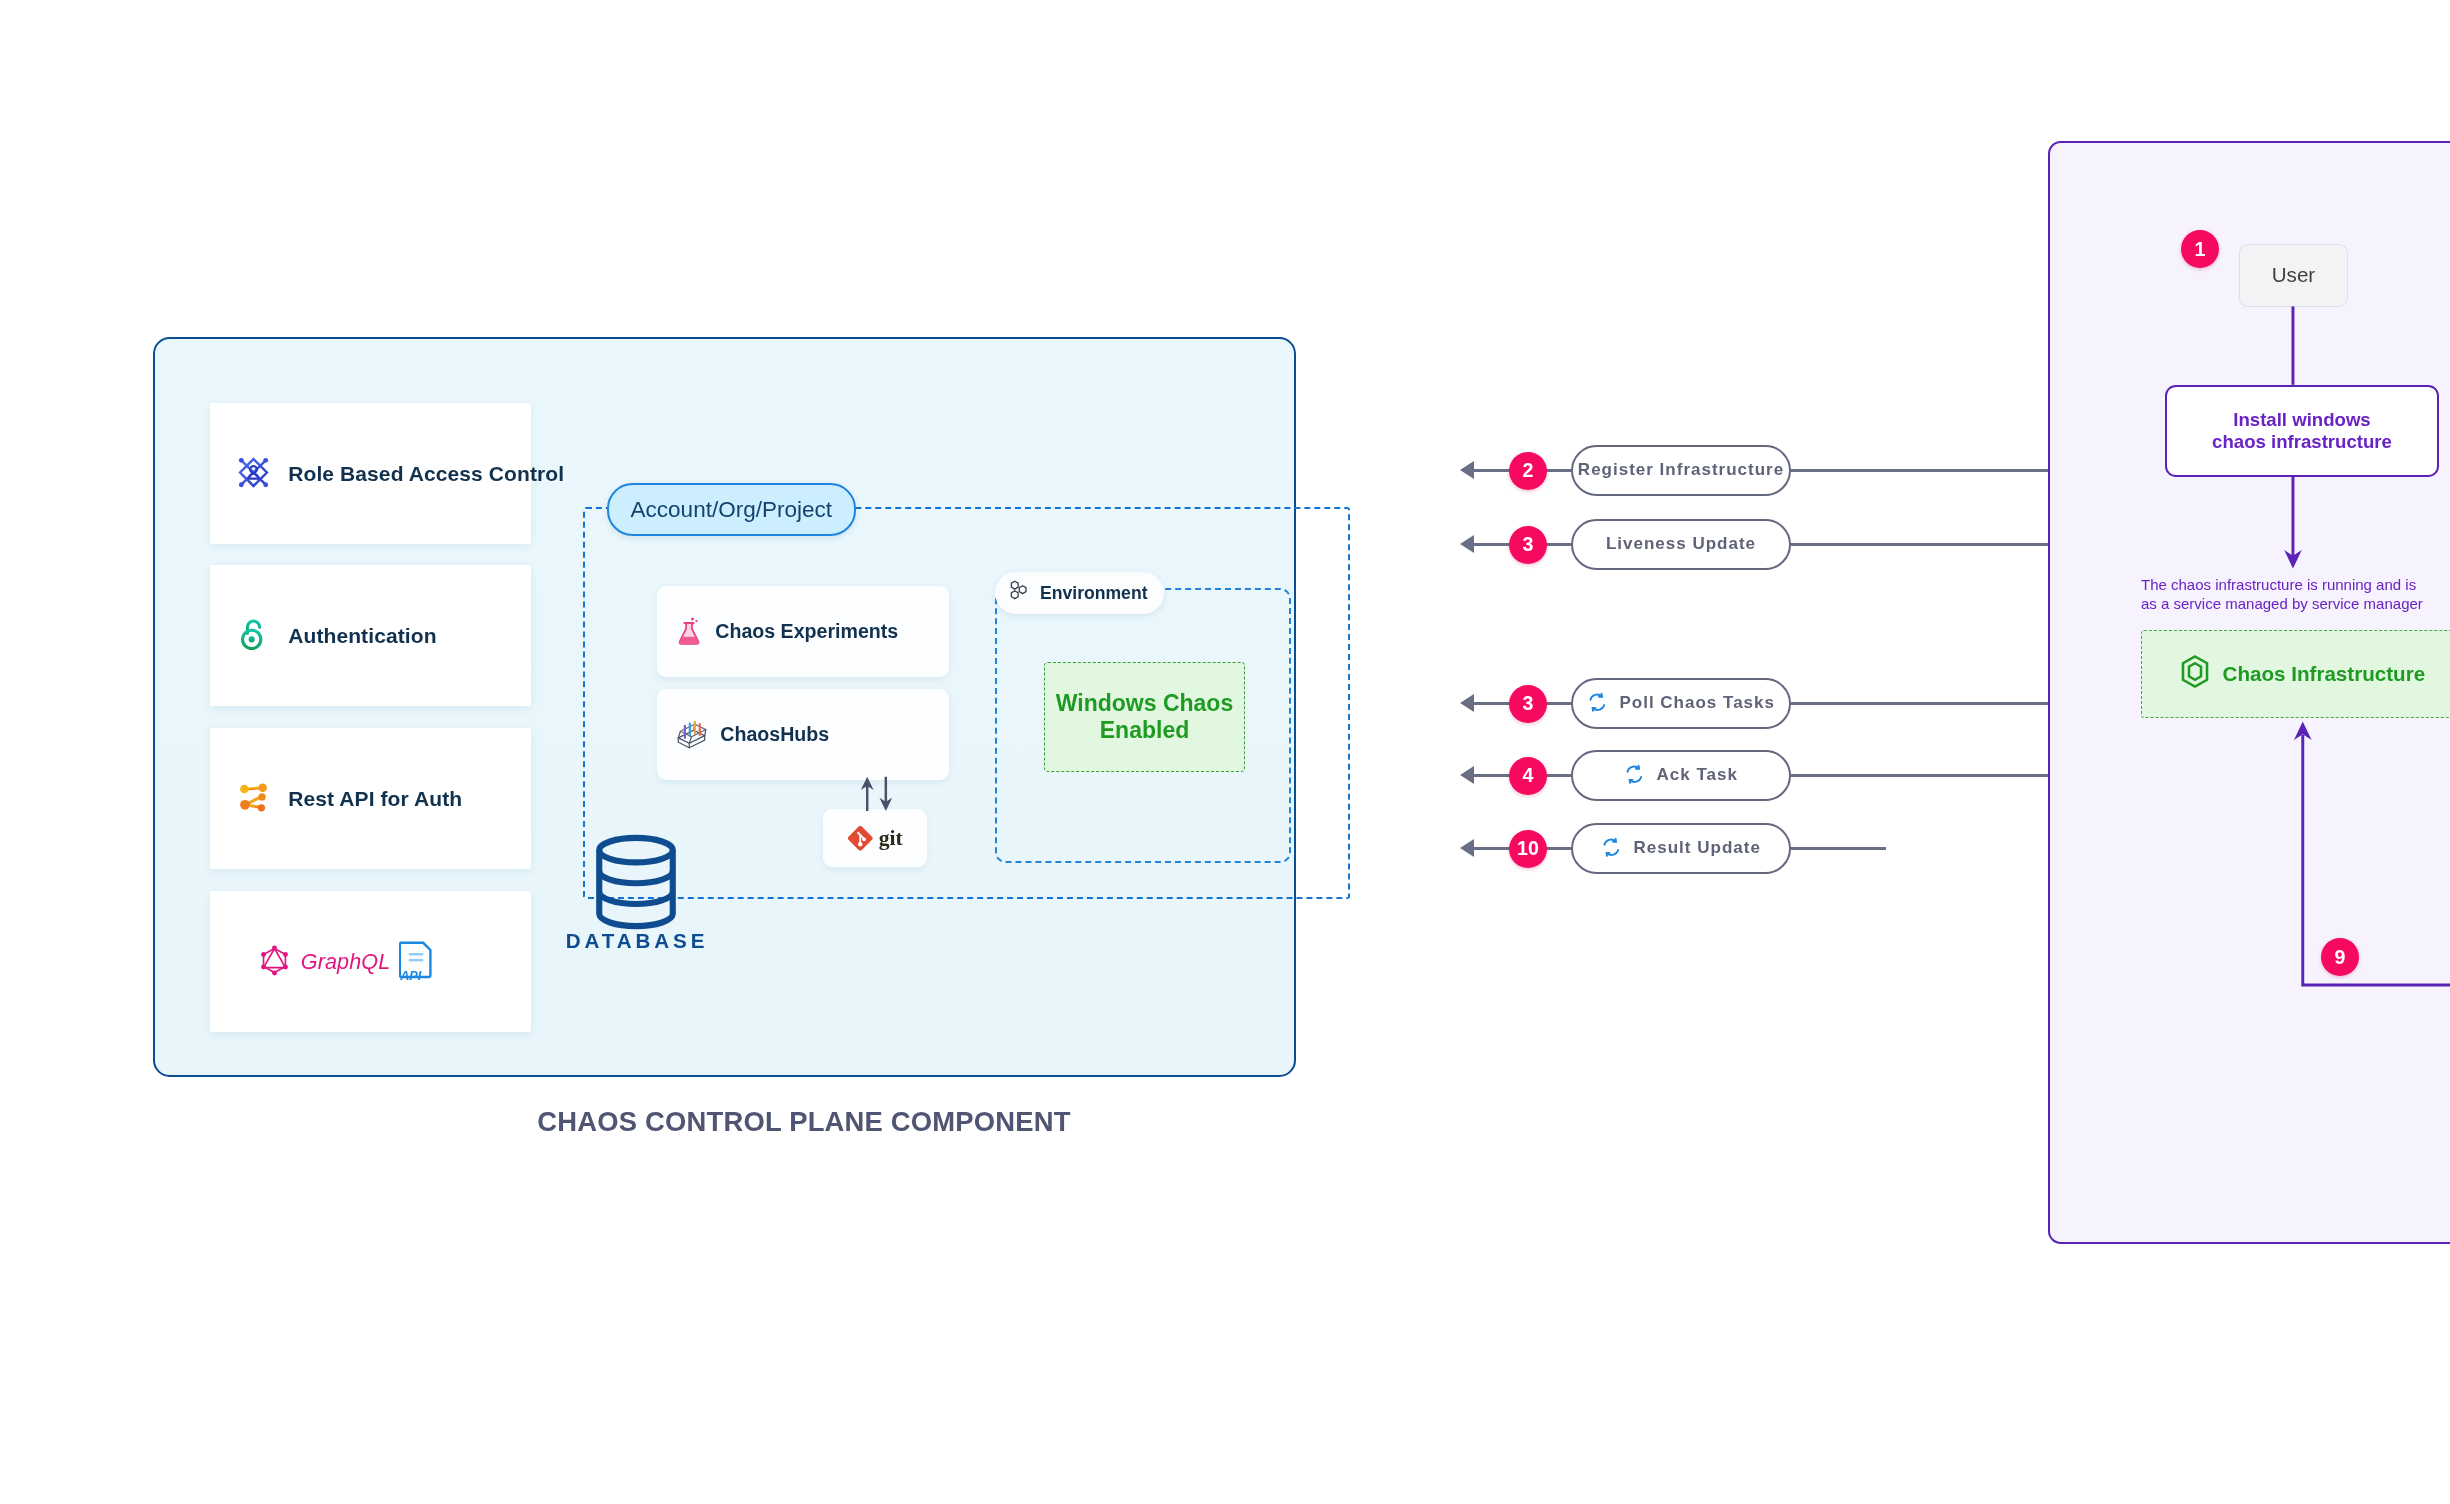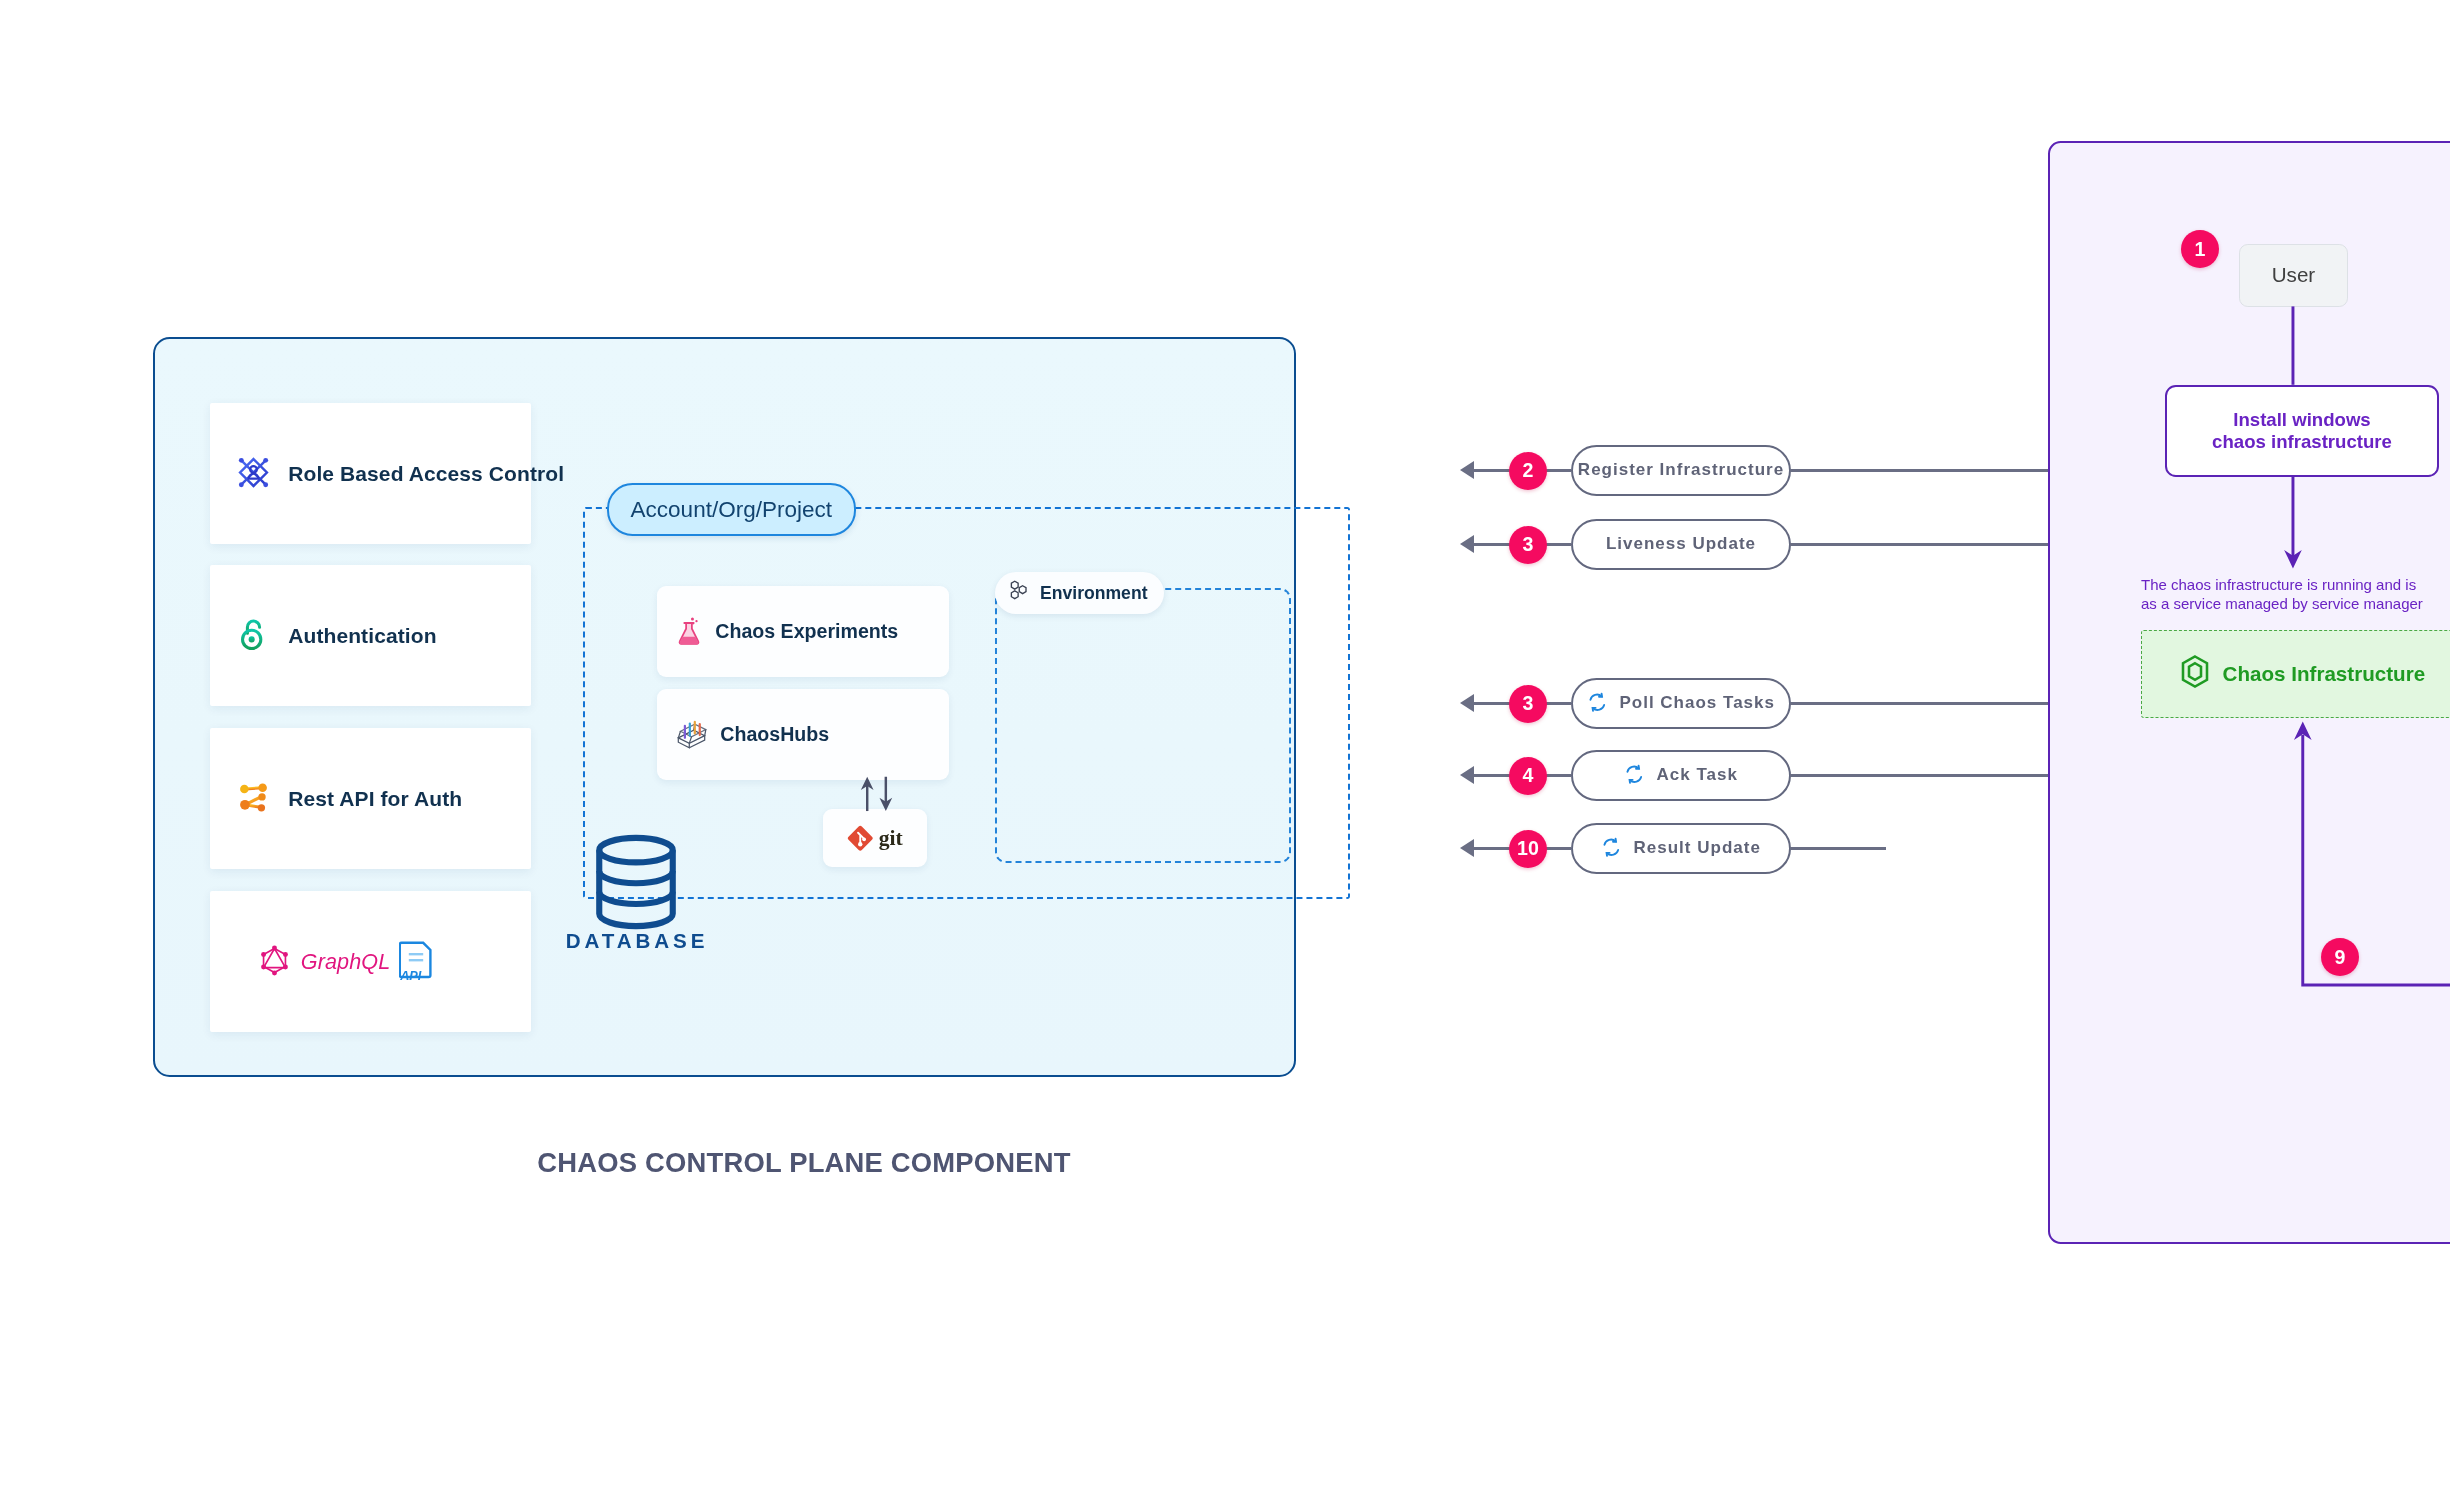--- a/index.html
+++ b/index.html
@@ -65,21 +65,21 @@
     display:flex;align-items:center;justify-content:center;text-align:center;
     font-size:23px;font-weight:bold;color:#1f9b23;line-height:1.18;
   }
 
   
   #db-icon{position:absolute;left:593px;top:833px;width:86px;height:98px;}
   #db-label{position:absolute;left:556px;top:929px;width:162px;text-align:center;
             font-size:20.6px;font-weight:bold;color:#0f4c8f;letter-spacing:3.9px;}
 
   #control-caption{
-    position:absolute;left:461px;top:1147px;width:686px;text-align:center;
+    position:absolute;left:461px;top:1106px;width:686px;text-align:center;
     font-size:27.4px;font-weight:bold;color:#4f5572;letter-spacing:0.2px;white-space:nowrap;
   }
 
   
   .conn-row{position:absolute;height:59px;}
   .conn-line{position:absolute;top:28px;height:2.5px;background:#6a6e84;}
   .conn-arrowhead{position:absolute;top:19.6px;left:0;width:0;height:0;
     border-top:9.8px solid transparent;border-bottom:9.8px solid transparent;
     border-right:14.7px solid #6a6e84;}
   .badge{
@@ -291,20 +291,23 @@
       <svg width="22.5" height="22.5" viewBox="0 0 40 40">
         <g fill="none" stroke="#3a4152" stroke-width="2.4">
           <path d="M12 4 L18 7.5 L18 14.5 L12 18 L6 14.5 L6 7.5 Z"></path>
           <path d="M12 21 L18 24.5 L18 31.5 L12 35 L6 31.5 L6 24.5 Z"></path>
           <path d="M26 12 L32 15.5 L32 22.5 L26 26 L20 22.5 L20 15.5 Z"></path>
         </g>
       </svg>
     </span>
     <span>Environment</span>
   </div>
+  <div id="win-chaos">
+    <span>Windows Chaos Enabled</span>
+  </div>
 
   <div id="db-icon">
     <svg width="86" height="98" viewBox="0 0 70 80">
       <g fill="none" stroke="#0f4c8f" stroke-width="5">
         <ellipse cx="35" cy="14" rx="30" ry="10"></ellipse>
         <path d="M5 14 V66 a30 10 0 0 0 60 0 V14"></path>
         <path d="M5 31 a30 10 0 0 0 60 0"></path>
         <path d="M5 48 a30 10 0 0 0 60 0"></path>
       </g>
     </svg>

